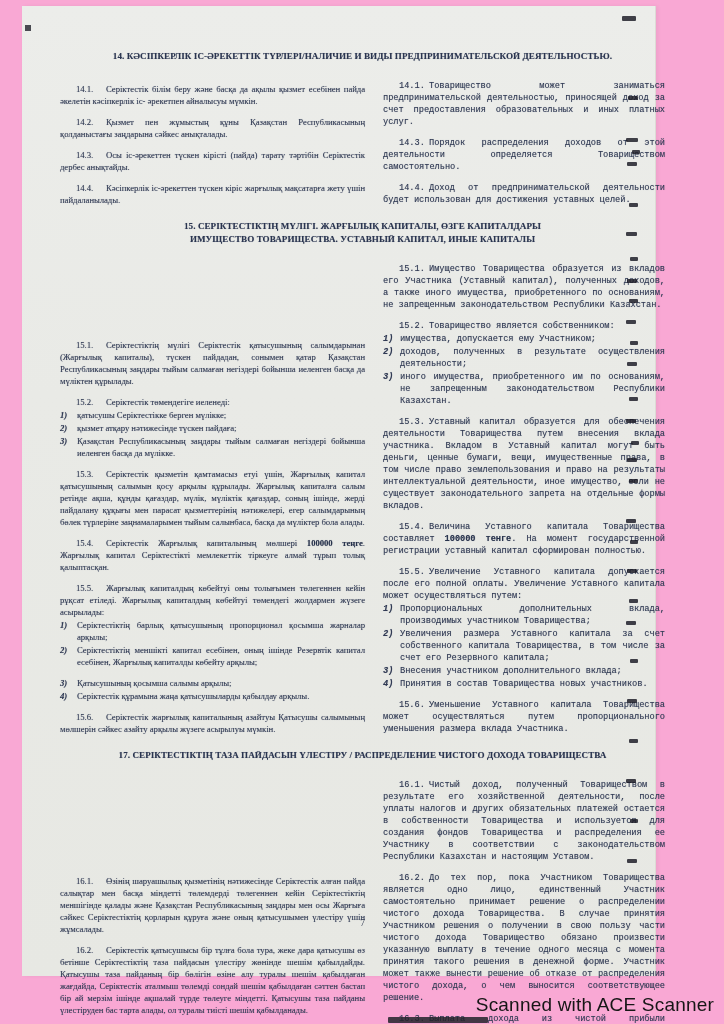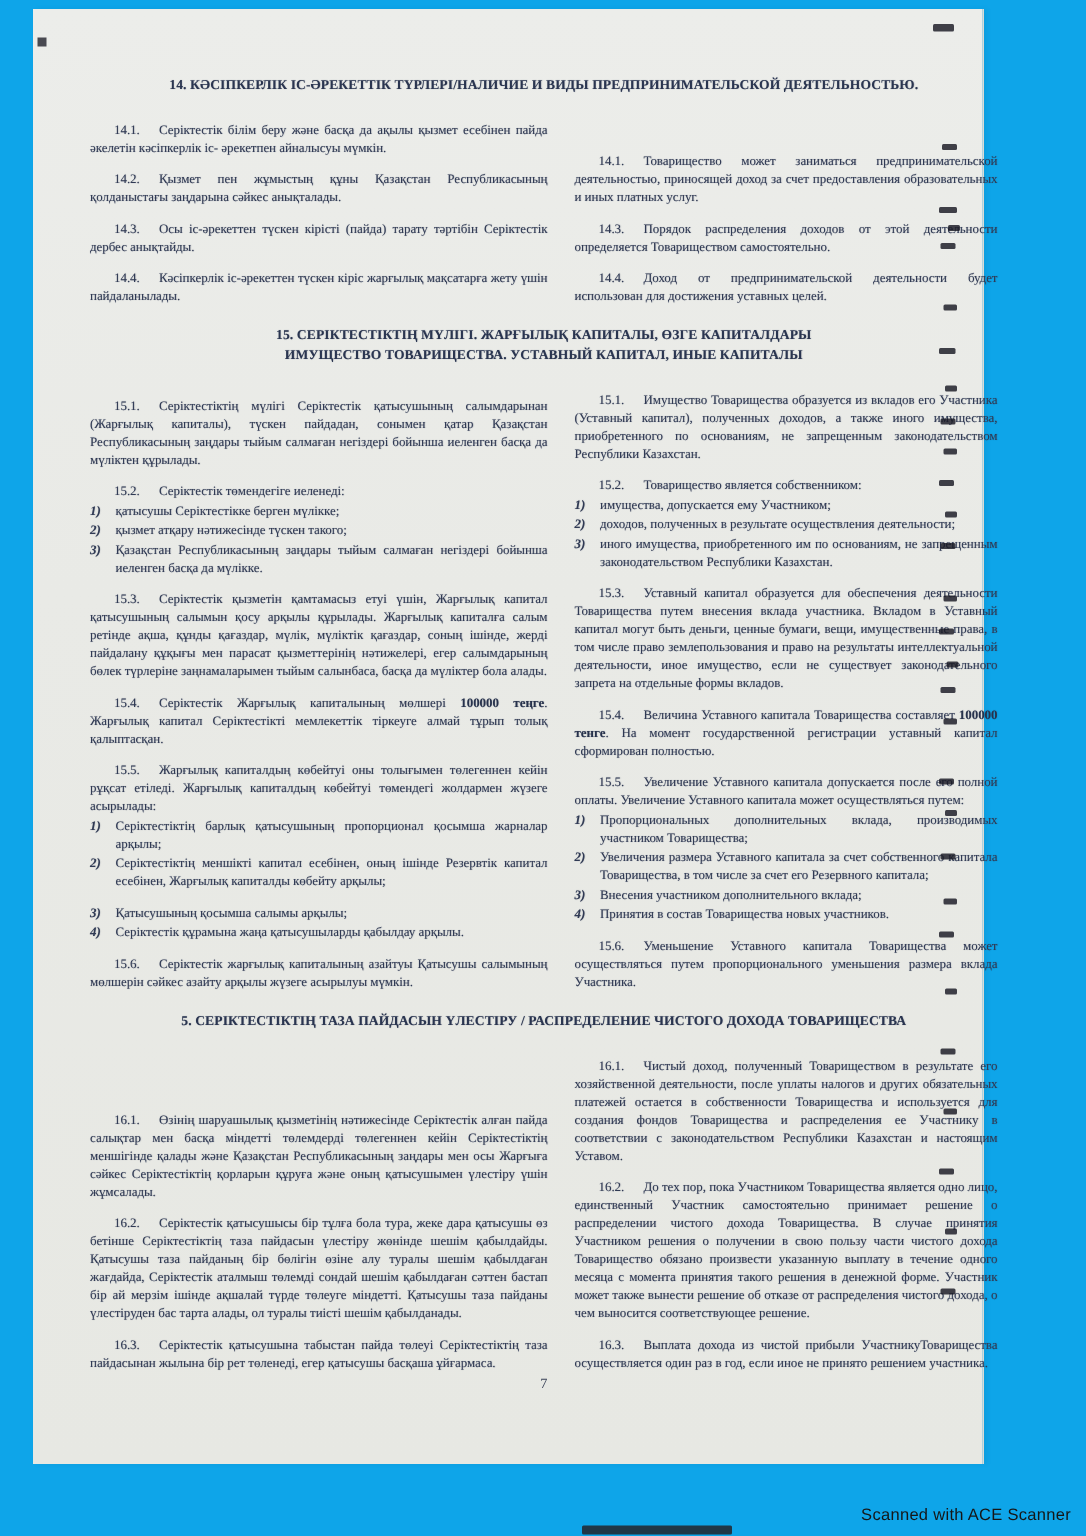--- a/index.html
+++ b/index.html
@@ -1,18 +1,18 @@
 <!DOCTYPE html>
 <html><head>
 <meta charset="utf-8">
 <style>
   html,body{margin:0;padding:0;}
   .canvas{
     position:relative; width:724px; height:1024px; overflow:hidden;
-    background:#0ea5e9;
+    background:#f9a8d4;
     font-family:"Liberation Serif","DejaVu Serif",serif;
   }
   .sheet{
     position:absolute; left:22px; top:6px; width:633px; height:970px;
     background:linear-gradient(180deg,#ecedea 0%,#e9eae6 40%,#e7e8e3 100%);
     border-right:1px solid #dcdbd5;
     box-shadow:2px 0 4px rgba(0,0,0,0.05);
   }
   .doc{
     position:absolute; left:60px; top:50px; width:605px;
@@ -22,34 +22,34 @@
   }
   .section{margin:0;}
   .section + .section{margin-top:14px;}
   .sec-title{
     text-align:center; font-weight:bold; font-size:9px; line-height:13px;
     color:#2a3550; margin-bottom:8px; letter-spacing:0.1px;
   }
   .cols{display:flex; gap:18px; align-items:flex-end;}
   .col{text-align:justify;}
   .col.left{width:305px;}
-  .col.right{width:282px;}
+  .col.right{width:282px;font-family:Liberation Mono, monospace;}
   .para{margin-top:9px; text-indent:16px;}
   .pnum{display:inline-block; min-width:30px; text-indent:0;}
   .list-item{display:flex; margin-top:1px;}
   .list-item.gap{margin-top:9px;}
   .marker{flex:none; width:17px; font-style:italic; font-weight:bold;}
   .li-text{flex:1; text-align:justify;}
   .page-num{
     margin-top:18px; text-align:center; font-size:9.5px; color:#3a4258;
   }
   .footer-watermark{
     position:absolute; right:10px; bottom:8px;
     font-family:"Liberation Sans","DejaVu Sans",sans-serif;
-    font-size:11px; color:#161616; letter-spacing:0.2px;
+    font-size:19px; color:#161616; letter-spacing:0.2px;
     text-shadow:none;
     text-align:right;
   }
   .artifact{
     position:absolute; background:#181823; opacity:0.82; border-radius:1px;
   }
   .corner-mark{
     position:absolute; left:25px; top:25px; width:6px; height:6px;
     background:#20202a; opacity:0.8;
   }
@@ -92,21 +92,21 @@
         <div class="cols">
           <div class="col left">
             <div class="para"><span class="pnum">15.1.</span>Серіктестіктің мүлігі Серіктестік қатысушының салымдарынан (Жарғылық капиталы), түскен пайдадан, сонымен қатар Қазақстан Республикасының заңдары тыйым салмаған негіздері бойынша иеленген басқа да мүліктен құрылады.</div>
             <div class="para"><span class="pnum">15.2.</span>Серіктестік төмендегіге иеленеді:</div>
             <div class="list-item">
               <span class="marker">1)</span>
               <span class="li-text">қатысушы Серіктестікке берген мүлікке;</span>
             </div>
             <div class="list-item">
               <span class="marker">2)</span>
-              <span class="li-text">қызмет атқару нәтижесінде түскен такого;</span>
+              <span class="li-text">қызмет атқару нәтижесінде түскен пайдаға;</span>
             </div>
             <div class="list-item">
               <span class="marker">3)</span>
               <span class="li-text">Қазақстан Республикасының заңдары тыйым салмаған негіздері бойынша иеленген басқа да мүлікке.</span>
             </div>
             <div class="para"><span class="pnum">15.3.</span>Серіктестік қызметін қамтамасыз етуі үшін, Жарғылық капитал қатысушының салымын қосу арқылы құрылады. Жарғылық капиталға салым ретінде ақша, құнды қағаздар, мүлік, мүліктік қағаздар, соның ішінде, жерді пайдалану құқығы мен парасат қызметтерінің нәтижелері, егер салымдарының бөлек түрлеріне заңнамаларымен тыйым салынбаса, басқа да мүліктер бола алады.</div>
             <div class="para"><span class="pnum">15.4.</span>Серіктестік Жарғылық капиталының мөлшері <b>100000 теңге</b>. Жарғылық капитал Серіктестікті мемлекеттік тіркеуге алмай тұрып толық қалыптасқан.</div>
             <div class="para"><span class="pnum">15.5.</span>Жарғылық капиталдың көбейтуі оны толығымен төлегеннен кейін рұқсат етіледі. Жарғылық капиталдың көбейтуі төмендегі жолдармен жүзеге асырылады:</div>
             <div class="list-item">
               <span class="marker">1)</span>
@@ -159,21 +159,21 @@
             <div class="list-item">
               <span class="marker">4)</span>
               <span class="li-text">Принятия в состав Товарищества новых участников.</span>
             </div>
             <div class="para"><span class="pnum">15.6.</span>Уменьшение Уставного капитала Товарищества может осуществляться путем пропорционального уменьшения размера вклада Участника.</div>
           </div>
         </div>
       </section>
       <section class="section">
         <div class="sec-title">
-          <div>5.   СЕРІКТЕСТІКТІҢ ТАЗА ПАЙДАСЫН ҮЛЕСТІРУ / РАСПРЕДЕЛЕНИЕ ЧИСТОГО ДОХОДА ТОВАРИЩЕСТВА</div>
+          <div>17.   СЕРІКТЕСТІКТІҢ ТАЗА ПАЙДАСЫН ҮЛЕСТІРУ / РАСПРЕДЕЛЕНИЕ ЧИСТОГО ДОХОДА ТОВАРИЩЕСТВА</div>
         </div>
         <div class="cols">
           <div class="col left">
             <div class="para"><span class="pnum">16.1.</span>Өзінің шаруашылық қызметінің нәтижесінде Серіктестік алған пайда салықтар мен басқа міндетті төлемдерді төлегеннен кейін Серіктестіктің меншігінде қалады және Қазақстан Республикасының заңдары мен осы Жарғыға сәйкес Серіктестіктің қорларын құруға және оның қатысушымен  үлестіру үшін жұмсалады.</div>
             <div class="para"><span class="pnum">16.2.</span>Серіктестік қатысушысы бір тұлға бола тура, жеке дара қатысушы өз бетінше Серіктестіктің таза пайдасын үлестіру жөнінде шешім қабылдайды. Қатысушы таза пайданың бір бөлігін өзіне алу туралы шешім қабылдаған жағдайда, Серіктестік аталмыш төлемді сондай шешім қабылдаған сәттен бастап бір ай мерзім ішінде ақшалай түрде төлеуге міндетті. Қатысушы таза пайданы үлестіруден бас тарта алады, ол туралы тиісті шешім қабылданады.</div>
             <div class="para"><span class="pnum">16.3.</span>Серіктестік қатысушына табыстан пайда төлеуі Серіктестіктің таза пайдасынан жылына бір рет төленеді, егер қатысушы басқаша ұйғармаса.</div>
           </div>
           <div class="col right">
             <div class="para"><span class="pnum">16.1.</span>Чистый доход, полученный Товариществом в результате его хозяйственной деятельности, после уплаты налогов и других обязательных платежей остается в собственности Товарищества и используется для создания фондов Товарищества и распределения ее Участнику в соответствии с законодательством Республики Казахстан и настоящим Уставом.</div>
             <div class="para"><span class="pnum">16.2.</span>До тех пор, пока Участником Товарищества является одно лицо, единственный Участник самостоятельно принимает решение о распределении чистого дохода Товарищества. В случае принятия Участником решения о получении в свою пользу части чистого дохода Товарищество обязано произвести указанную выплату в течение одного месяца с момента принятия такого решения в денежной форме. Участник может также вынести решение об отказе от распределения чистого дохода, о чем выносится соответствующее решение.</div>

